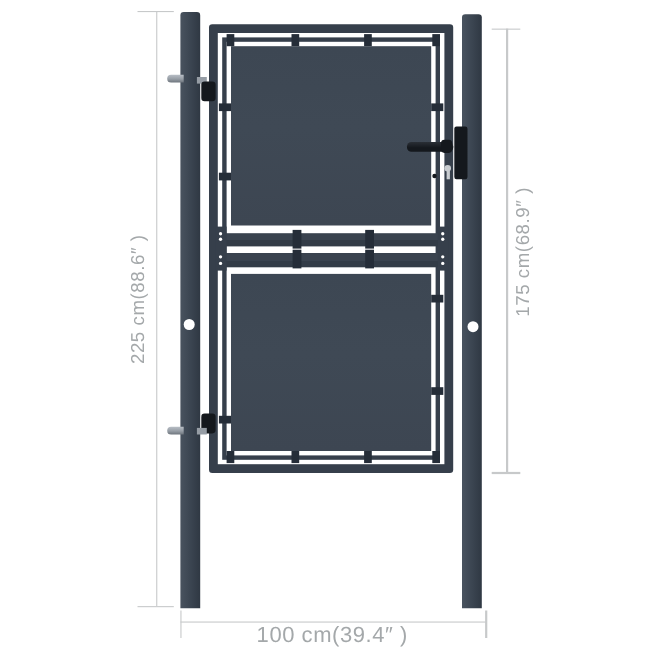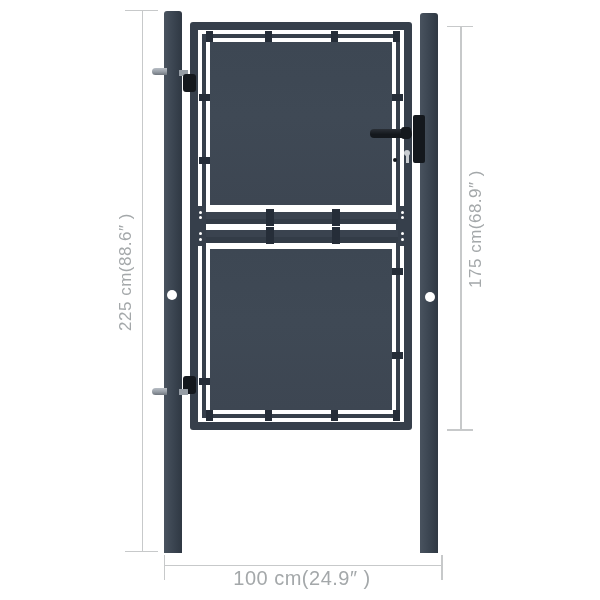--- a/index.html
+++ b/index.html
@@ -78,21 +78,21 @@
     <div class="dline" style="left:460px;top:26px;width:1.5px;height:404px;"></div>
     <div class="dline" style="left:447px;top:25.5px;width:26px;height:1.5px;"></div>
     <div class="dline" style="left:447px;top:429px;width:26px;height:1.5px;"></div>
     <div class="dim-label rot" style="left:476px;top:229px;">175 cm(68.9″ )</div>
   </div>
 
   <div>
     <div class="dline" style="left:164px;top:564.5px;width:278px;height:1.5px;"></div>
     <div class="dline" style="left:163.5px;top:555px;width:1.5px;height:25px;"></div>
     <div class="dline" style="left:441px;top:555px;width:1.5px;height:25px;"></div>
-    <div class="dim-label bottom" style="left:302px;top:578px;">100 cm(24.9″ )</div>
+    <div class="dim-label bottom" style="left:302px;top:578px;">100 cm(39.4″ )</div>
   </div>
 
   <div class="post" style="left:164px;top:11px;height:542px;"></div>
   <div class="post-hole" style="left:167px;top:290px;"></div>
   <div class="post" style="left:420px;top:13px;height:540px;"></div>
   <div class="post-hole" style="left:425px;top:292px;"></div>
 
   <div class="gate">
     <div class="gate-gap"></div>
     <div class="rail-frame"></div>

